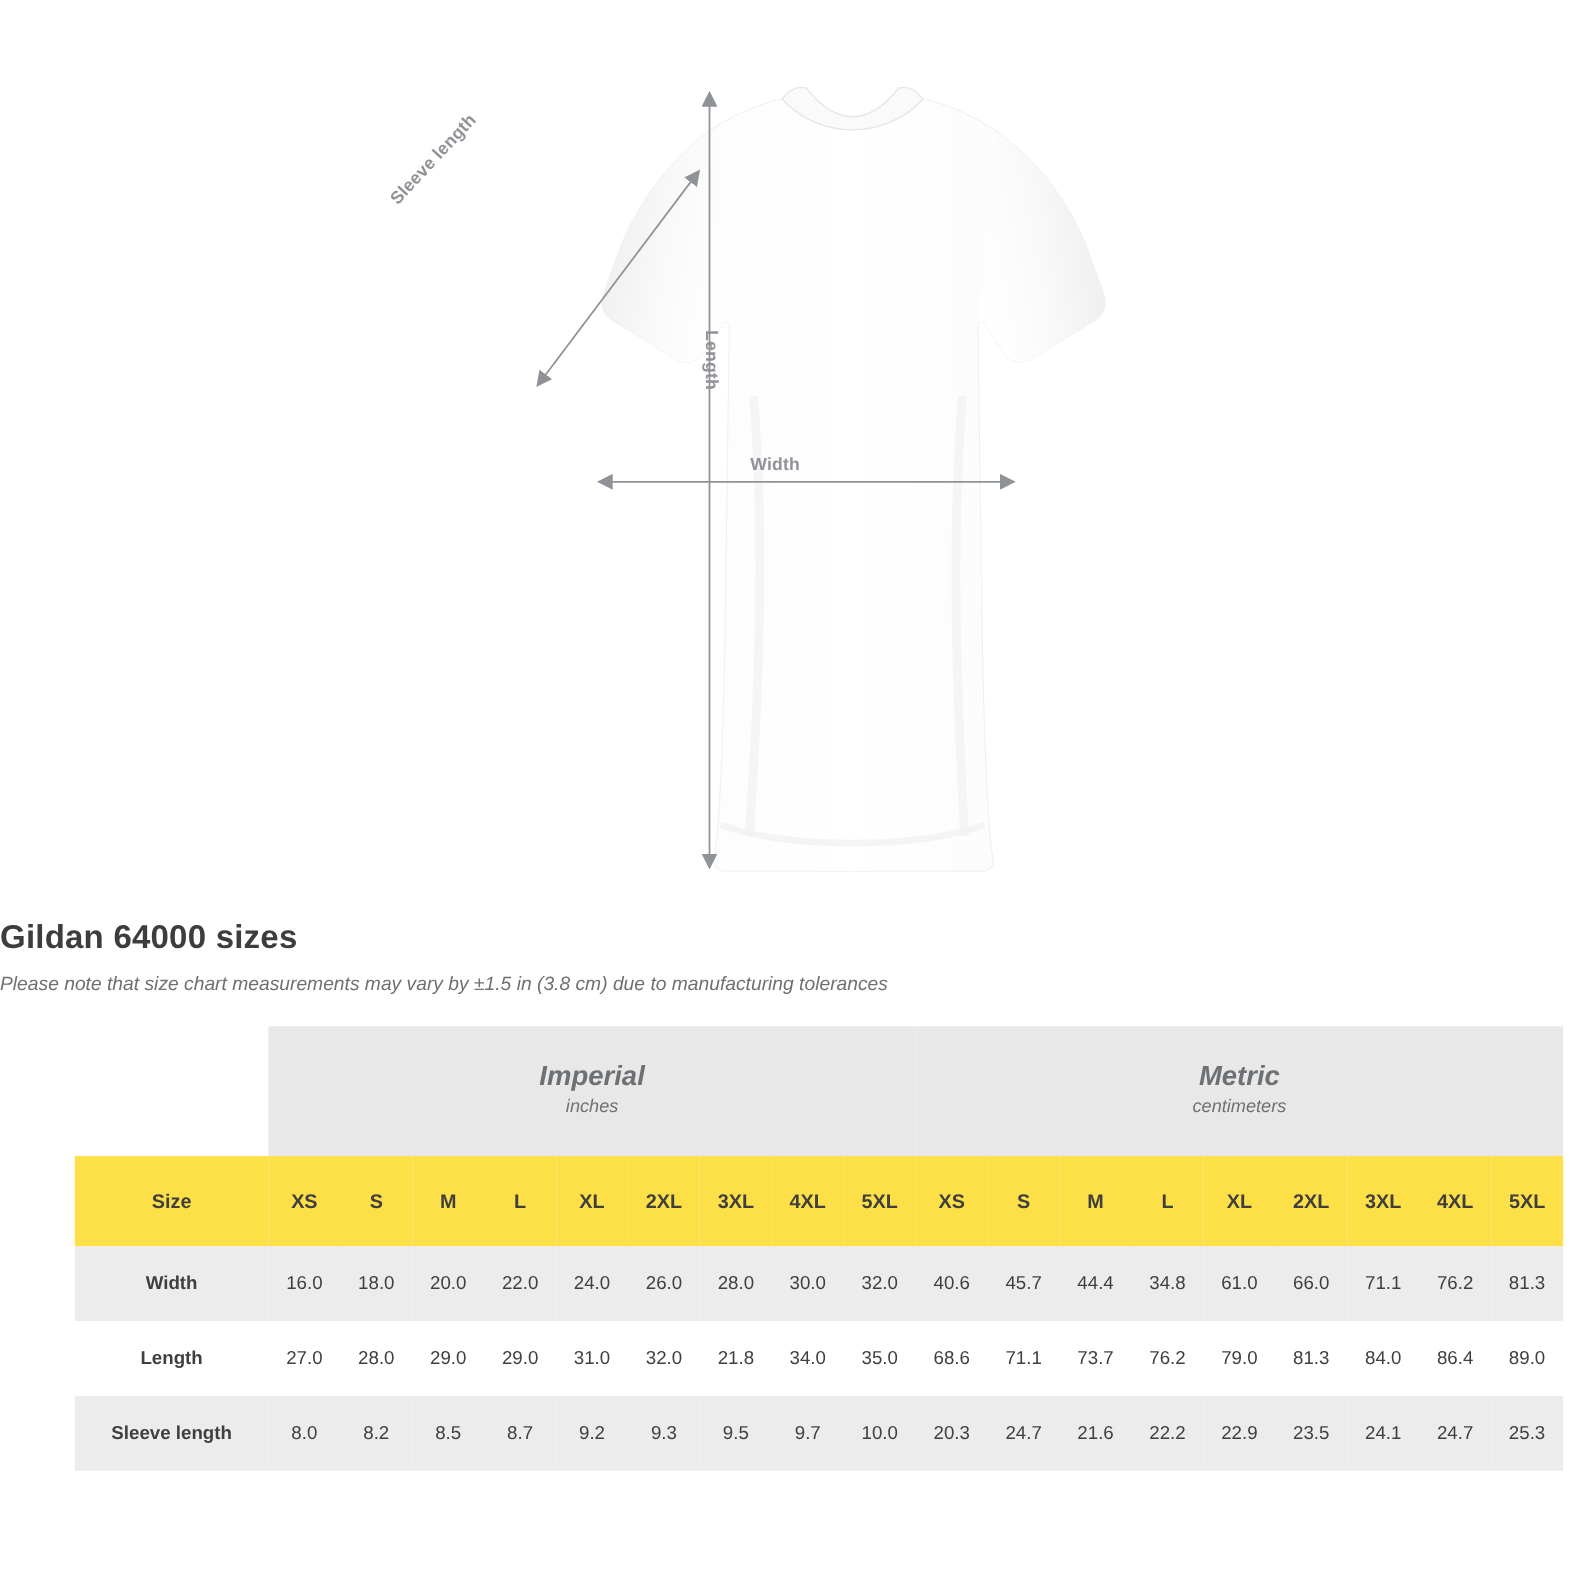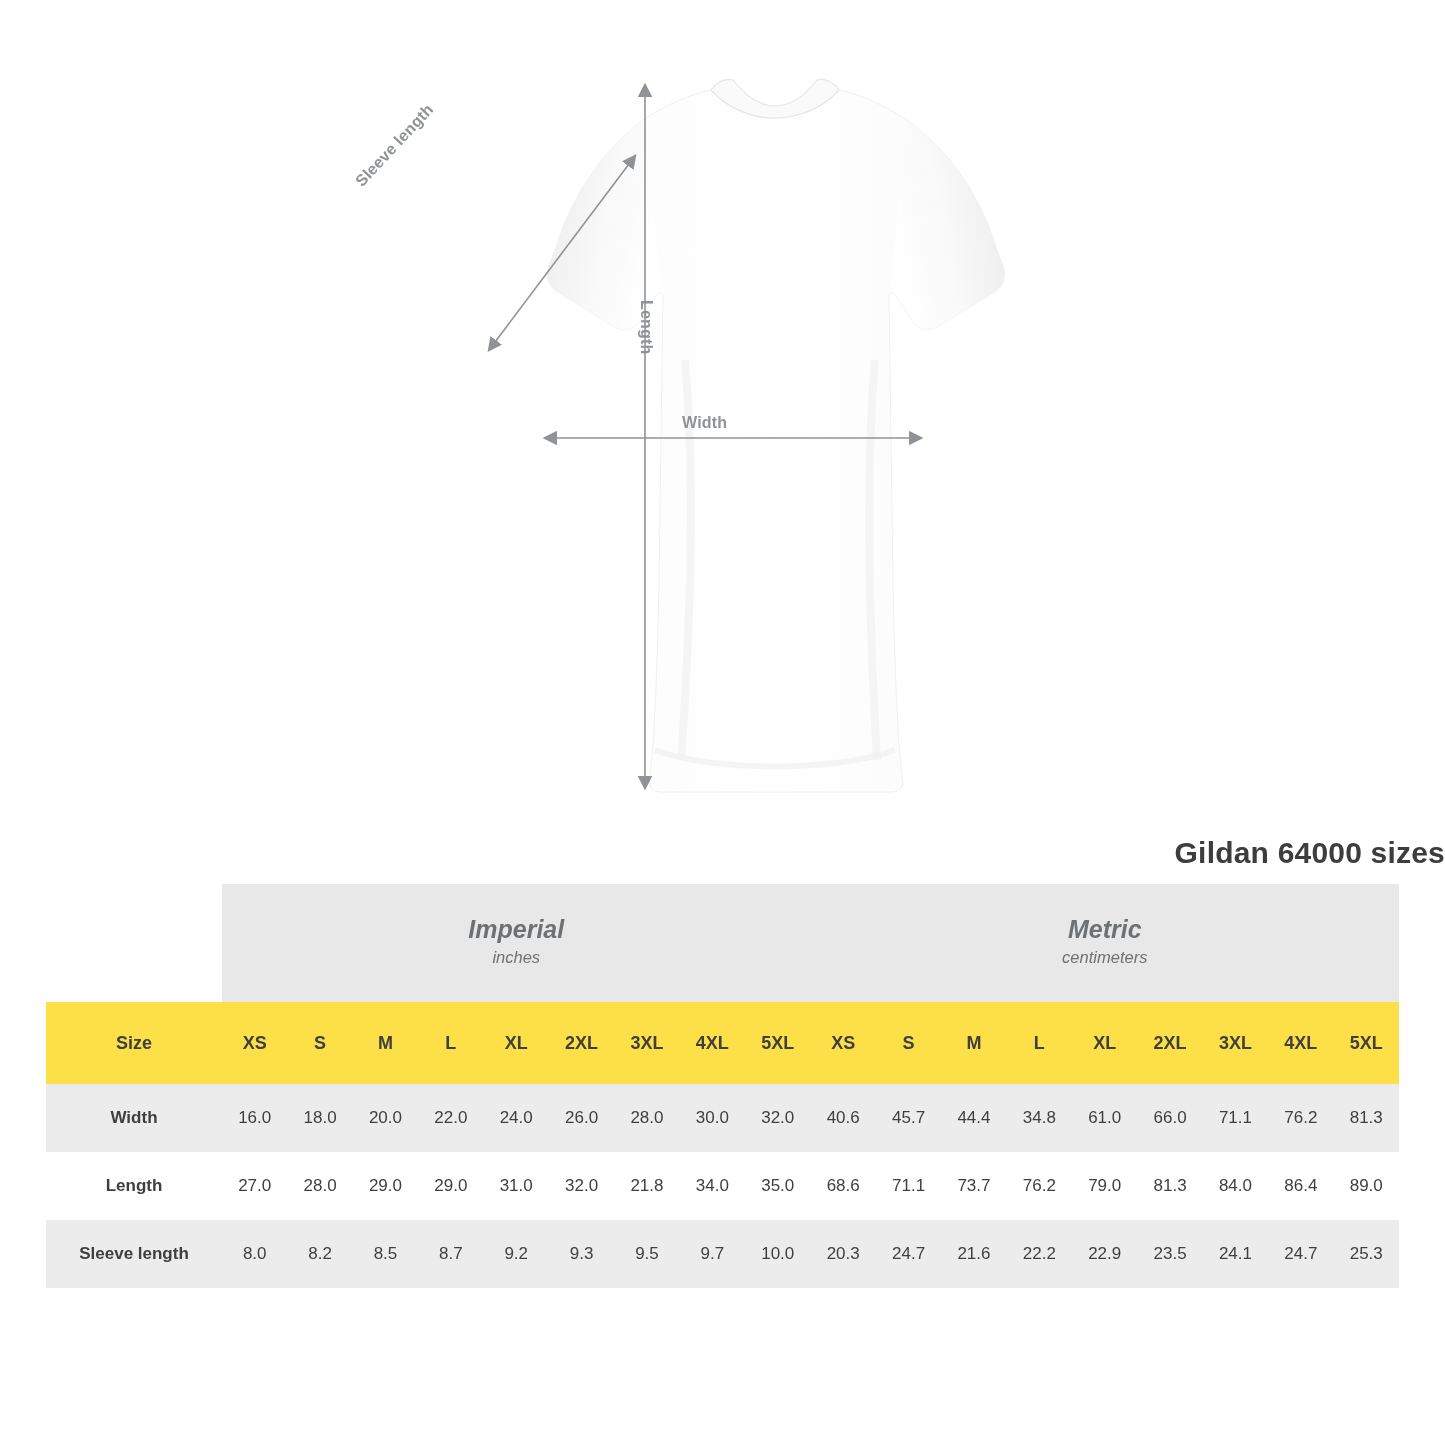--- a/index.html
+++ b/index.html
@@ -59,41 +59,41 @@
     transform: rotate(90deg);
     transform-origin: left top;
   }
   .anno-width {
     left: 682px;
     top: 414px;
   }
 
   
   .title-block {
-    text-align: right;
+    text-align: left;
     margin-top: 6px;
   }
   .chart-title {
     font-size: 30px;
     font-weight: bold;
     color: #3d3d3d;
     margin: 0 0 14px 0;
     letter-spacing: 0.2px;
   }
   .chart-note {
     font-size: 17.5px;
     font-style: italic;
     color: #6e7174;
     margin: 0;
   }
 
   
   .table-wrap {
-    margin-top: 12px;
-    padding: 0 46px;
+    margin-top: 28px;
+    padding: 0 68px;
   }
   table.size-table {
     width: 1353px;
     border-collapse: collapse;
     table-layout: fixed;
   }
   table.size-table td,
   table.size-table th {
     text-align: center;
     vertical-align: middle;
@@ -232,20 +232,21 @@
       </svg>
 
       <div class="anno anno-sleeve">Sleeve length</div>
       <div class="anno anno-length">Length</div>
       <div class="anno anno-width">Width</div>
     </div>
   </div>
 
   <div class="title-block">
     <h1 class="chart-title">Gildan 64000 sizes</h1>
+    <p class="chart-note">Please note that size chart measurements may vary by ±1.5 in (3.8 cm) due to manufacturing tolerances</p>
   </div>
 
   <div class="table-wrap">
     <table class="size-table">
       <colgroup>
         <col style="width:175px">
         <col style="width:65px">
           <col style="width:65px">
           <col style="width:65px">
           <col style="width:65px">

